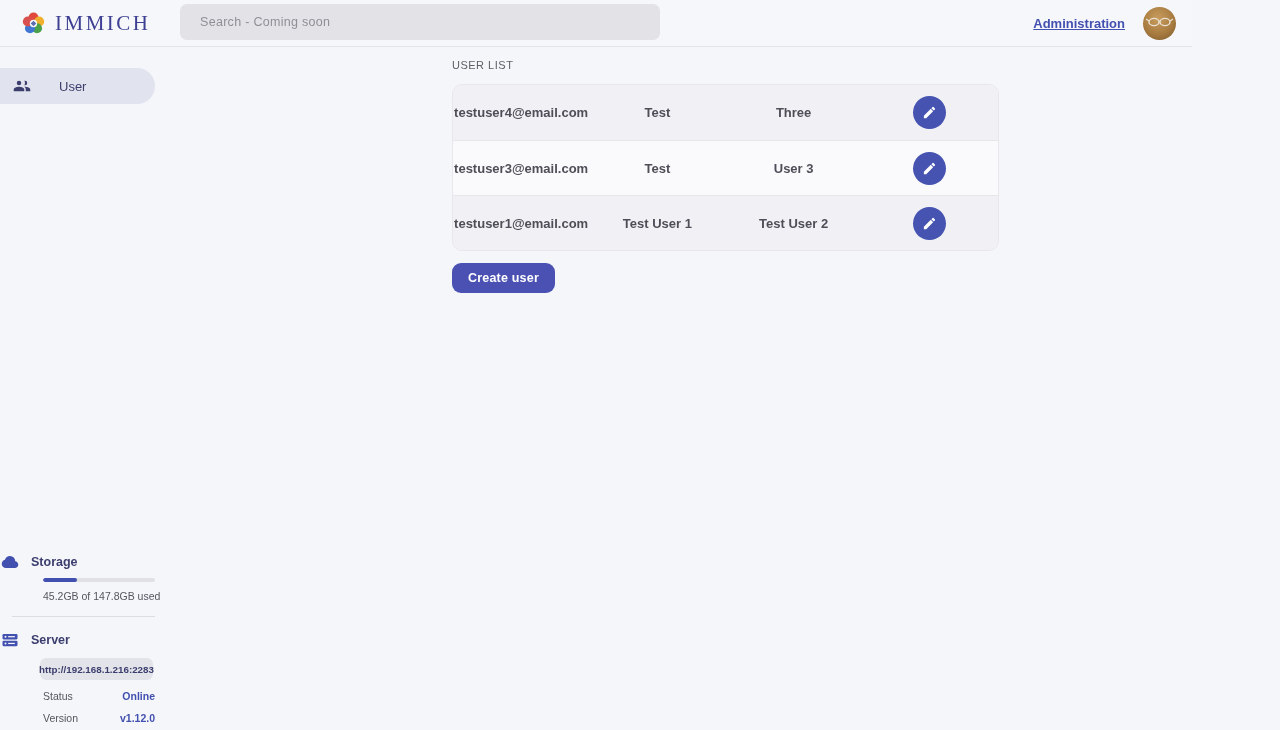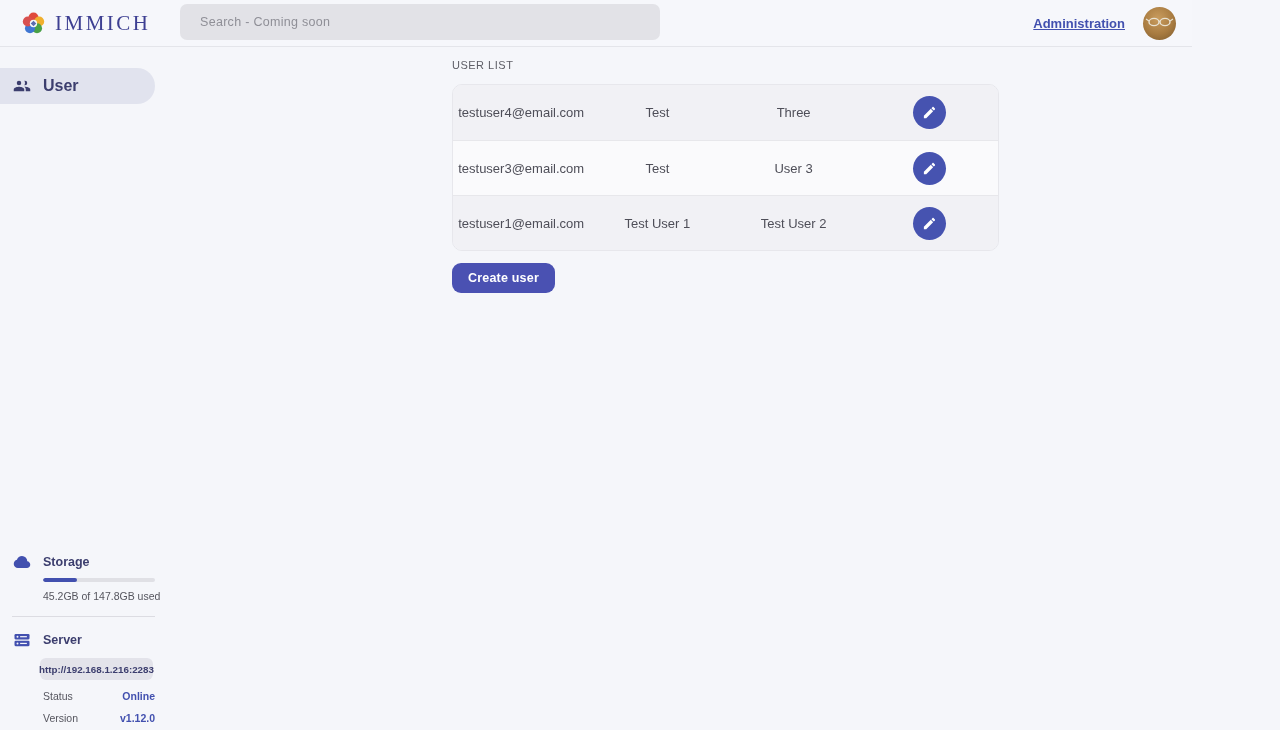--- a/index.html
+++ b/index.html
@@ -46,24 +46,24 @@
   
   .body { display:flex; height:683px; }
   .sidebar { width:170px; position:relative; flex-shrink:0; }
   .side-item {
     margin-top:21px; width:155px; height:36px;
     display:flex; align-items:center; gap:12px; padding-left:13px;
     border-radius:0 18px 18px 0; cursor:pointer;
   }
   .side-item.active { background:#e1e3ee; }
   .side-item svg { width:18px; height:18px; fill:#3c3e6e; }
-  .side-item .lbl { font-size:16px; font-weight:700; color:#3c3e6e; }
+  .side-item .lbl { font-size:13px; font-weight:400; color:#3c3e6e;margin-left:16px; }
 
   .sidebar-bottom { position:absolute; bottom:6px; left:0; width:170px; }
-  .sb-section-head { display:flex; align-items:center; gap:12px; padding-left:13px; }
+  .sb-section-head { display:flex; align-items:center; gap:12px; padding-left:1px; }
   .sb-section-head svg { width:18px; height:18px; fill:#4250af; }
   .sb-title { font-size:12.5px; font-weight:700; color:#3c3e6e; }
   .progress {
     margin:7px 0 0 43px; width:112px; height:4px;
     background:#e0e0e5; border-radius:3px; overflow:hidden;
   }
   .progress .fill { height:100%; background:var(--primary); border-radius:3px; }
   .usage-text { margin:8px 0 0 43px; font-size:10.5px; color:#55555e; }
   .sb-divider { margin:14px 0 14px 12px; width:143px; border-top:1px solid #dcdce2; }
   .url-pill {
@@ -90,21 +90,21 @@
   }
   .table { width:547px; }
   .thead {
     background:#fdfdfe; border:1px solid #e9e9ee; border-radius:10px;
     height:32px; display:flex; align-items:center;
   }
   .th {
     flex:1; text-align:center; font-size:13.5px; font-weight:700; color:var(--primary);
   }
   .tbody {
-    margin-top:6px; border:1px solid #e7e7ec; border-radius:10px; overflow:hidden;
+    margin-top:6px; border:1px solid #e7e7ec; border-radius:10px; overflow:hidden;font-weight:bold;
   }
   .trow { height:55px; display:flex; align-items:center; background:#fafafc; }
   .trow:nth-child(odd) { background:#f1f1f5; }
   .trow + .trow { border-top:1px solid #e7e7eb; }
   .td { flex:1; text-align:center; font-size:13px; color:#4e4e58; }
   .td.btn-cell { display:flex; justify-content:center; }
   .edit-btn {
     width:33px; height:33px; border-radius:50%; border:none; cursor:pointer;
     background:#4653b0; display:flex; align-items:center; justify-content:center;
   }

